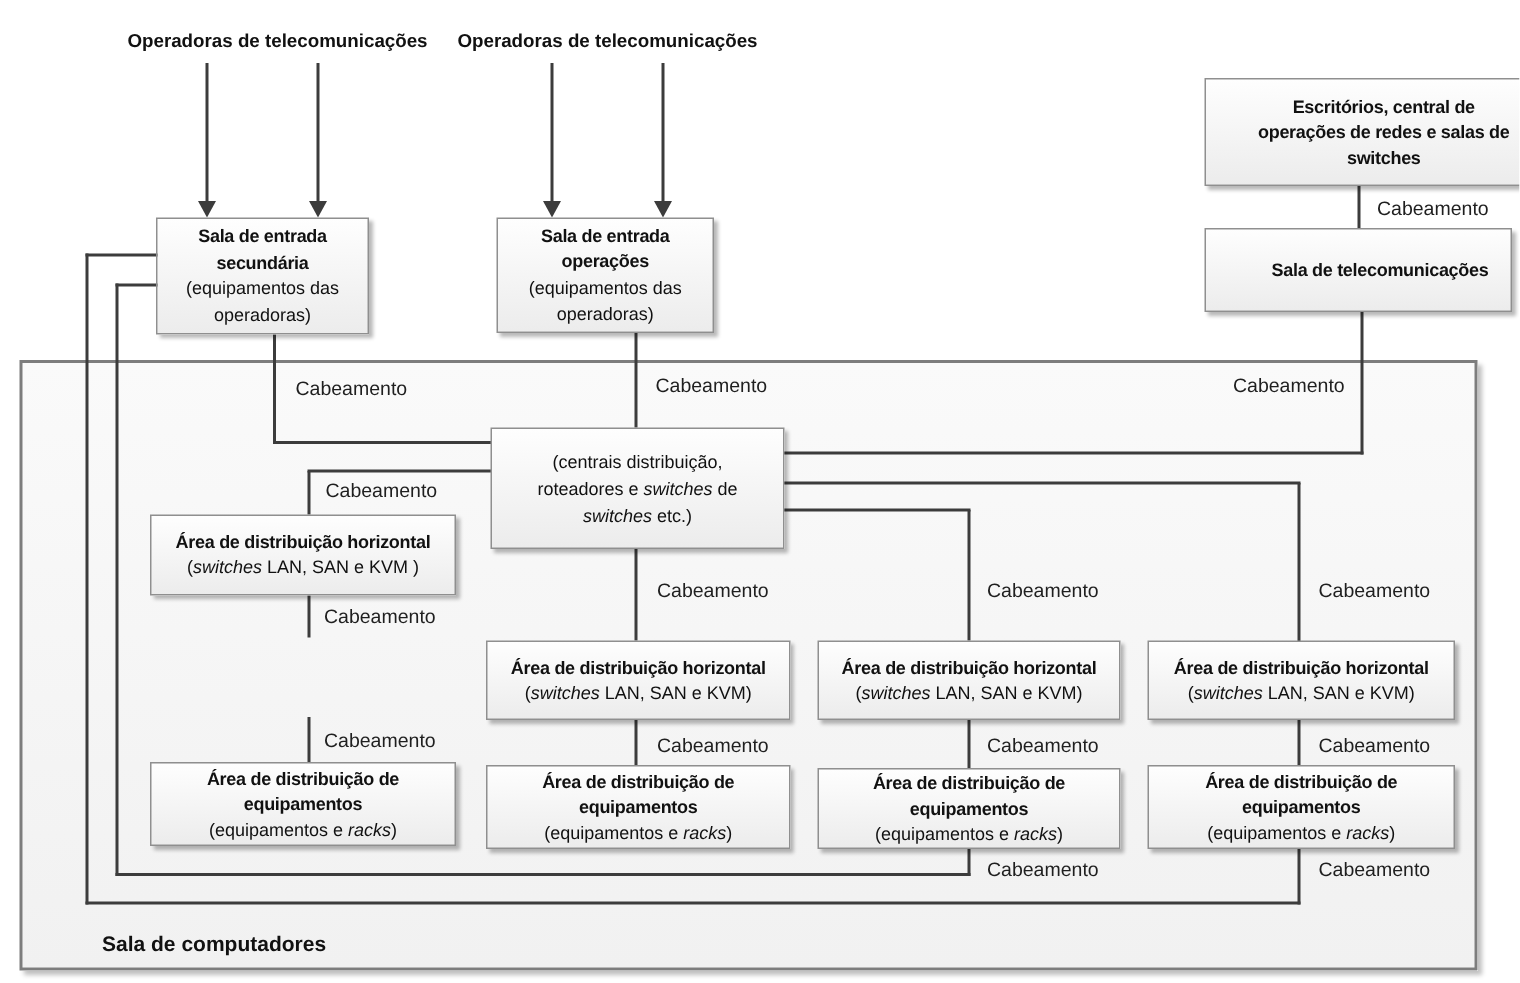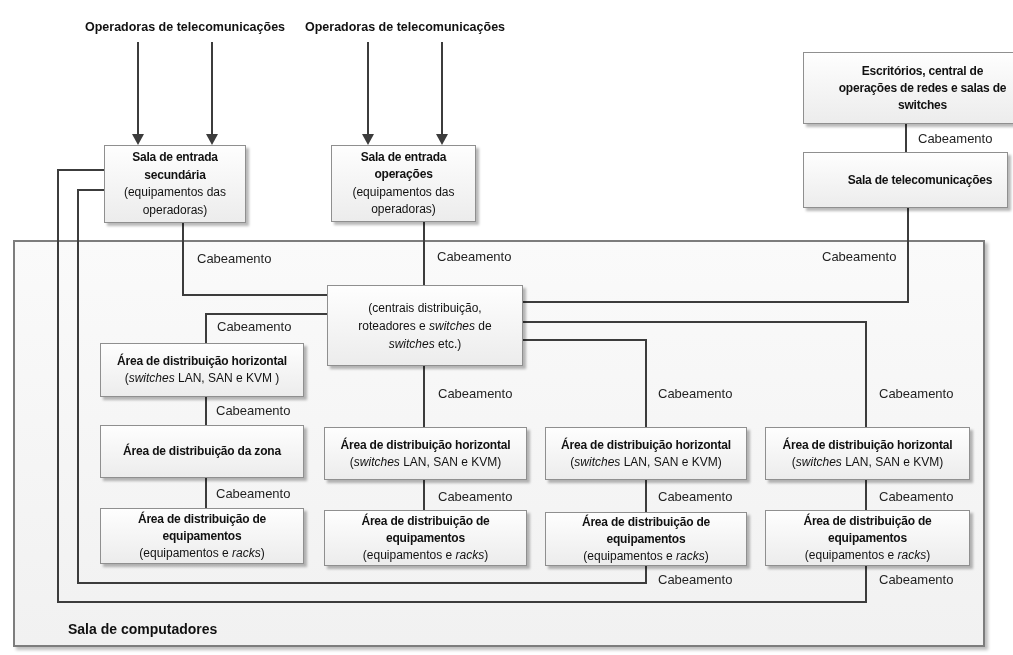--- a/index.html
+++ b/index.html
@@ -118,23 +118,20 @@
     </div>
   <div class="box" style="left:327px;top:285px;width:196px;height:81px;line-height:18px;">
       <div class="bl"><span>(centrais distribuição,</span></div>
       <div class="bl"><span>roteadores e </span><i>switches</i><span> de</span></div>
       <div class="bl"><i>switches</i><span> etc.)</span></div>
     </div>
   <div class="box" style="left:100px;top:343px;width:204px;height:54px;">
       <div class="bl b"><span>Área de distribuição horizontal</span></div>
       <div class="bl"><span>(</span><i>switches</i><span> LAN, SAN e KVM )</span></div>
     </div>
-  <div class="box" style="left:100px;top:425px;width:204px;height:53px;">
-      <div class="bl b"><span>Área de distribuição da zona</span></div>
-    </div>
   <div class="box" style="left:100px;top:508px;width:204px;height:56px;">
       <div class="bl b"><span>Área de distribuição de</span></div>
       <div class="bl b"><span>equipamentos</span></div>
       <div class="bl"><span>(equipamentos e </span><i>racks</i><span>)</span></div>
     </div>
   <div class="box" style="left:324px;top:427px;width:203px;height:53px;">
       <div class="bl b"><span>Área de distribuição horizontal</span></div>
       <div class="bl"><span>(</span><i>switches</i><span> LAN, SAN e KVM)</span></div>
     </div>
   <div class="box" style="left:324px;top:510px;width:203px;height:56px;">

